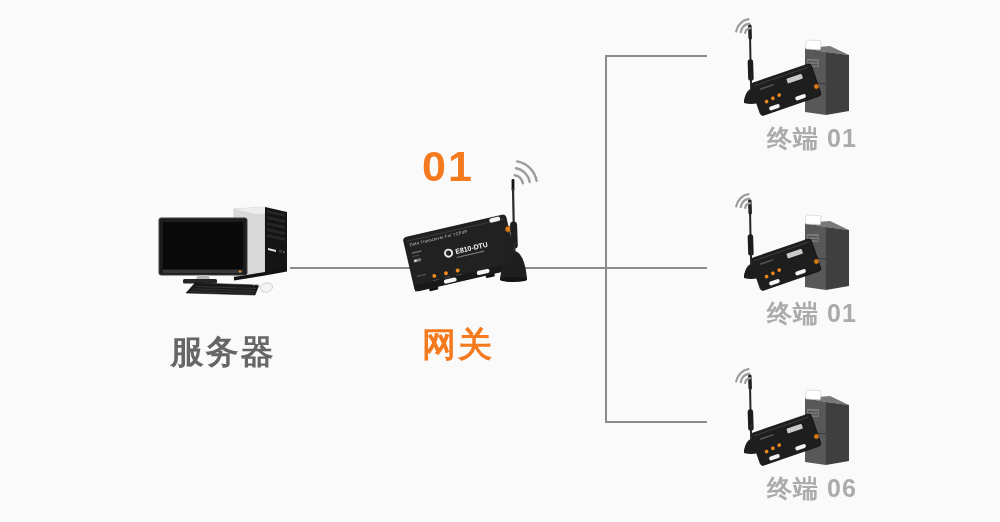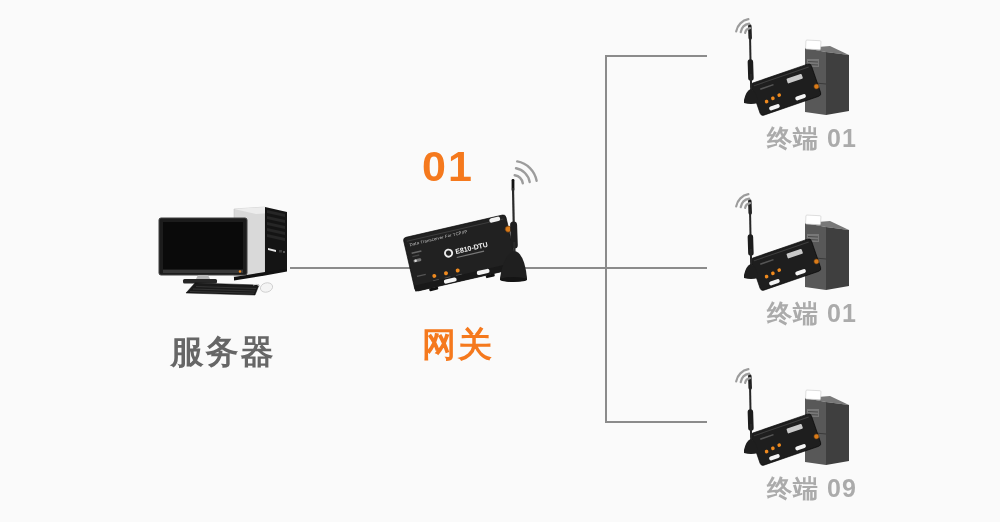--- a/index.html
+++ b/index.html
@@ -176,16 +176,16 @@
   <div class="terminal-node t2">
     <svg class="terminal-art" viewBox="0 0 180 100">
         <use href="#sym-terminal"></use>
       </svg>
     <div class="label terminal-label">终端 01</div>
   </div>
   <div class="terminal-node t3">
     <svg class="terminal-art" viewBox="0 0 180 100">
         <use href="#sym-terminal"></use>
       </svg>
-    <div class="label terminal-label">终端 09</div>
+    <div class="label terminal-label">终端 06</div>
   </div>
 
 </div>
 
 </body></html>

